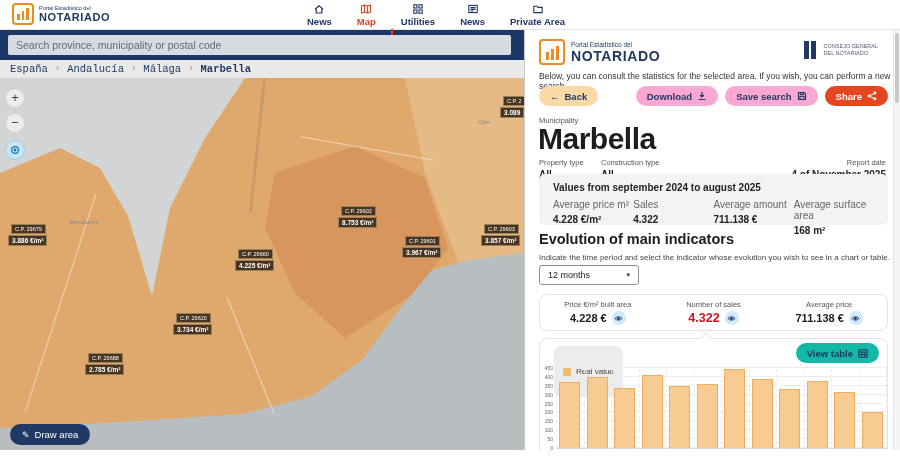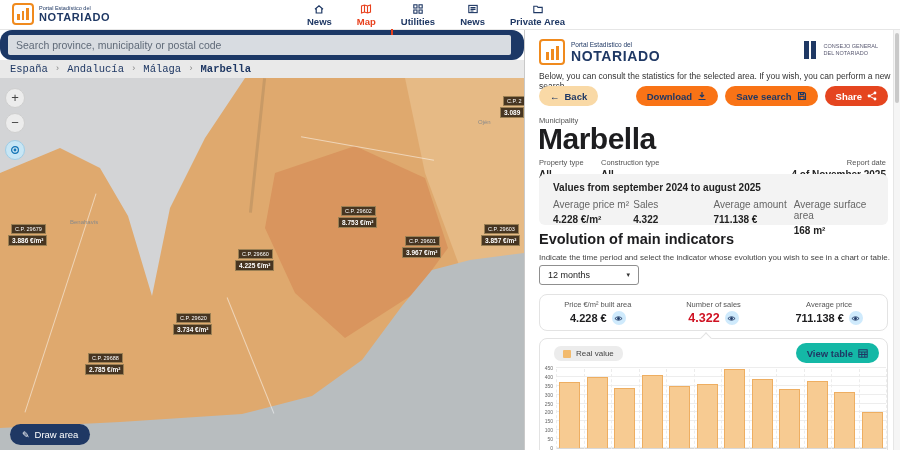--- a/index.html
+++ b/index.html
@@ -13,21 +13,21 @@
   .logo-icon i { display:block; width:3px; background:#f08a1d; }
   .logo-t1 { font-size:5.5px; color:#1f3864; }
   .logo-t2 { font-size:11px; font-weight:bold; color:#1f3864; letter-spacing:.6px; }
   .nav { position:absolute; left:307px; top:3px; display:flex; gap:25px; }
   .nav-item { display:flex; flex-direction:column; align-items:center; gap:1px; color:#1f3864; font-size:9.5px; font-weight:bold; cursor:pointer; }
   .nav-item svg { display:block; }
   .nav-item.active { color:#e8401c; }
   .map-tick { position:absolute; top:29px; left:391px; width:2px; height:6px; background:#e8401c; z-index:7; }
 
   
-  .searchbar { position:absolute; top:30px; left:0; width:524px; height:30px; background:#1c3866; z-index:4;border-radius:12px; }
+  .searchbar { position:absolute; top:30px; left:0; width:524px; height:30px; background:#1c3866; z-index:4; }
   .searchbar input { position:absolute; left:8px; top:5px; width:503px; height:20px; border:none; border-radius:2px; background:#d8dce1; font-size:10.5px; padding:0 8px; color:#333; font-family:"Liberation Sans",sans-serif; }
   .searchbar input::placeholder { color:#5f6a78; }
 
   
   .breadcrumb { position:absolute; top:60px; left:0; width:524px; height:18px; background:#e9e9e9; display:flex; align-items:center; padding-left:10px; gap:7px; font-size:10.5px; color:#1f3864; z-index:4;font-family:Liberation Mono, monospace; }
   .crumb { cursor:pointer; }
   .crumb.current { font-weight:bold; }
   .crumb-sep { color:#888; font-size:9px; }
 
   
@@ -57,21 +57,21 @@
   .p-logo .logo-t1 { font-size:6.5px; }
   .p-logo .logo-t2 { font-size:14px; }
   .consejo { position:absolute; right:22px; top:7px; display:flex; gap:6px; align-items:center; }
   .consejo-emblem { width:16px; height:26px; display:flex; gap:2px; align-items:center; justify-content:center; }
   .consejo-emblem i { display:block; width:5px; height:18px; background:#1f3864; }
   .consejo-text { font-size:5.5px; color:#5a5a72; line-height:7px; }
   .intro { position:absolute; left:14px; top:41px; font-size:8.5px; color:#333; }
   .btn { height:20px; border-radius:10px; font-size:9.5px; font-weight:bold; display:flex; align-items:center; gap:5px; padding:0 11px; color:#1f3864; cursor:pointer; border:none; font-family:"Liberation Sans",sans-serif; }
   .btn-back { position:absolute; left:14px; top:56px; background:#f9d9a6; }
   .btn-group { position:absolute; right:12px; top:56px; display:flex; gap:7px; }
-  .btn-blue { background:#f97316; }
+  .btn-blue { background:#f9a8d4; }
   .btn-share { background:#e5451f; color:#fff; }
   .muni-label { position:absolute; left:14px; top:86px; font-size:7.5px; color:#555; }
   .muni-name { position:absolute; left:13px; top:92px; font-size:30px; font-weight:bold; color:#1d1d1f; letter-spacing:-.5px; }
   .meta { position:absolute; left:14px; top:128px; right:14px; display:flex; }
   .meta .m-label { font-size:7.5px; color:#555; }
   .meta .m-value { font-size:10px; font-weight:bold; color:#222; margin-top:2px; }
   .meta .c1 { width:62px; }
   .meta .c3 { margin-left:auto; text-align:right; }
   .values-box { position:absolute; left:14px; top:144px; right:12px; height:51px; background:#f3f3f3; border-radius:6px; padding:8px 14px; }
   .vb-title { font-size:10px; font-weight:bold; color:#222; }
@@ -85,21 +85,21 @@
   .period-select .caret { font-size:7px; color:#333; }
   .indicators { position:absolute; left:14px; top:264px; right:12px; height:37px; border:1px solid #e3e3e3; border-radius:8px; display:flex; background:#fff; }
   .ind { flex:1; display:flex; flex-direction:column; align-items:center; justify-content:center; gap:2px; cursor:pointer; }
   .ind-label { font-size:7.5px; color:#555; }
   .ind-row { display:flex; align-items:center; gap:5px; }
   .ind-value { font-size:11px; font-weight:bold; color:#1d1d1f; }
   .ind.active .ind-value { color:#cf1222; font-size:12.5px; }
   .eye { width:14px; height:14px; border-radius:50%; background:#cfeafc; display:flex; align-items:center; justify-content:center; cursor:pointer; }
   .chart-box { position:absolute; left:14px; top:308px; right:12px; height:150px; border:1px solid #e3e3e3; border-radius:8px; background:#fff; }
   .notch { position:absolute; top:-5px; left:162px; width:8px; height:8px; background:#fff; border-left:1px solid #e3e3e3; border-top:1px solid #e3e3e3; transform:rotate(45deg); }
-  .legend-chip { position:absolute; left:14px; top:7px; background:#ececec; border-radius:7px; padding:3px 9px; font-size:8px; color:#444; display:flex; gap:5px; align-items:center;justify-content:space-between; }
+  .legend-chip { position:absolute; left:14px; top:7px; background:#ececec; border-radius:7px; padding:21px 9px; font-size:8px; color:#444; display:flex; gap:5px; align-items:center;justify-content:space-between; }
   .legend-chip .swatch { width:8px; height:8px; background:#f2ba6d; border-radius:1px; }
   .view-table { position:absolute; right:8px; top:4px; background:#14b8a6; }
   .plot { position:absolute; left:16px; top:30px; width:330px; height:80px; border-bottom:1px solid #d8d8d8; }
   .gl { position:absolute; left:0; width:330px; height:1px; background:#ededed; }
   .gv { position:absolute; top:0; height:80px; width:1px; border-left:1px dashed #ececec; }
   .yl { position:absolute; left:-16px; width:13px; text-align:right; font-size:5px; color:#666; }
   .bar { position:absolute; bottom:0; width:21px; background:#f7cb92; border:1px solid #eeae61; border-bottom:none; }
   .xl { position:absolute; top:84px; font-size:5px; color:#777; transform:rotate(90deg); transform-origin:0 0; white-space:nowrap; }
 
   

